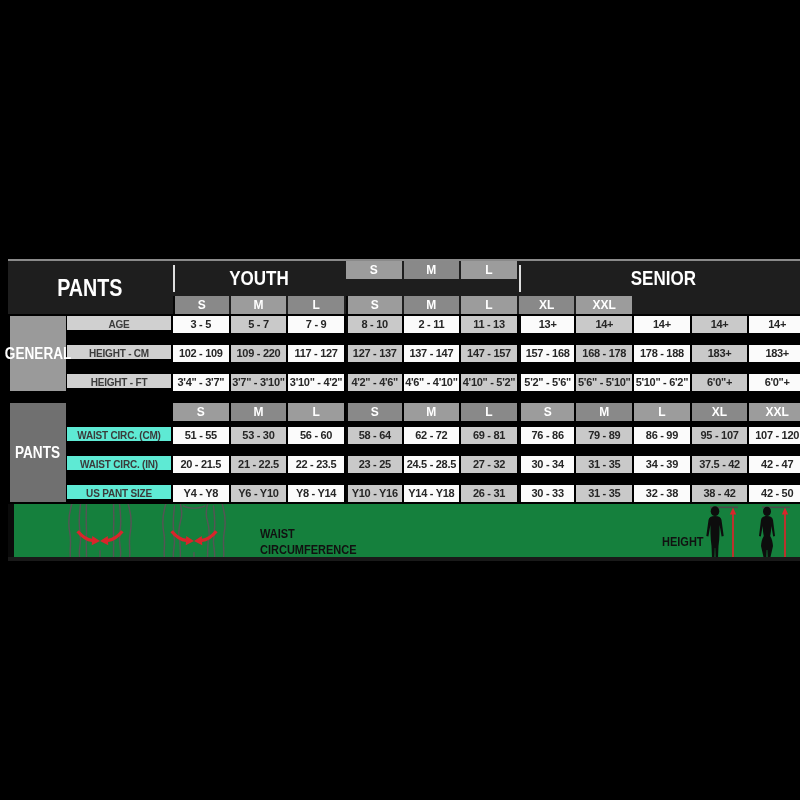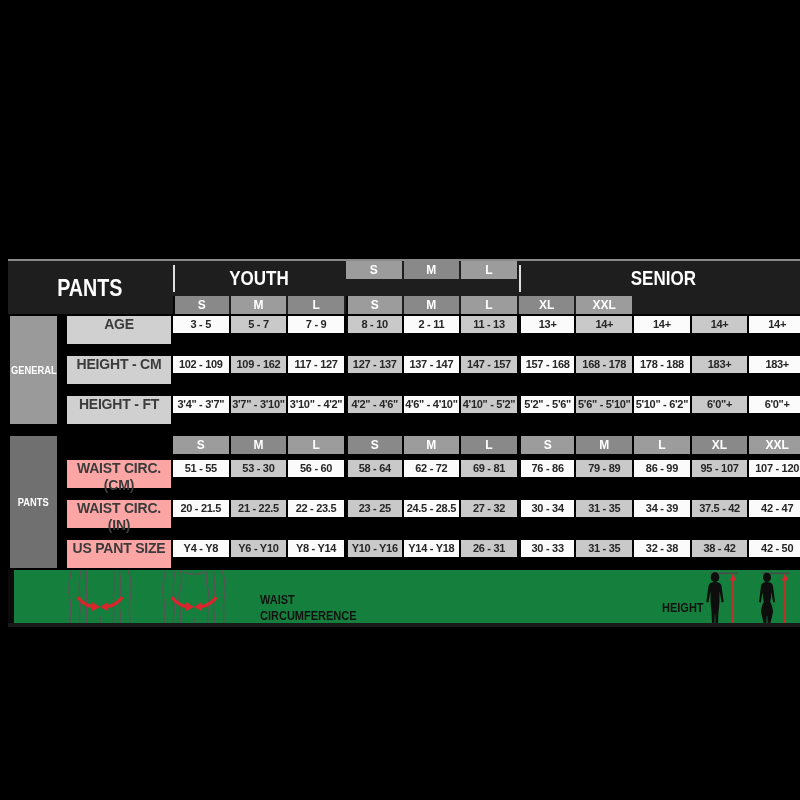--- a/index.html
+++ b/index.html
@@ -23,34 +23,34 @@
   .g-youth  { grid-column:3 / span 3; }
   .g-junior { grid-column:6 / span 3; }
   .g-senior { grid-column:9 / span 5; }
   .szl, .szd { height:18px; line-height:18px; text-align:center; color:#fff;
                font-weight:bold; font-size:12px; }
   .szl { background:#9c9c9c; } .szd { background:#898989; }
 
   
   .section { position:relative; margin-top:2px; padding:0 3px 0 59px; }
   .section.pants { margin-top:6px; }
-  .vlabel { position:absolute; left:2px; top:0; bottom:0; width:47px;
+  .vlabel { position:absolute; left:2px; top:0; bottom:0; width:56px;
             display:flex; align-items:center; justify-content:center;
-            color:#fff; font-weight:bold; font-size:11px; }
+            color:#fff; font-weight:bold; font-size:16px; }
   .vlabel span { transform:scaleX(0.85); }
   .general .vlabel { background:#9a9a9a; }
   .pants   .vlabel { background:#707070; }
   .rowgrid { display:grid; grid-template-columns:104px repeat(11,1fr);
              column-gap:2px; margin-top:12px; }
   .rowgrid:first-child { margin-top:0; }
   .rowgrid.szrow { margin-bottom:6px; }
   .spacer { background:transparent; }
-  .rlabel { height:28px; line-height:17px; text-align:center; font-weight:bold;
-            font-size:14px; color:#3b3b3b; background:#d0d0d0; letter-spacing:-0.2px; }
-  .pants .rlabel { background:#fca5a5; }
+  .rlabel { height:14px; line-height:17px; text-align:center; font-weight:bold;
+            font-size:10px; color:#3b3b3b; background:#d0d0d0; letter-spacing:-0.2px; }
+  .pants .rlabel { background:#5eead4; }
   .cell { height:17px; line-height:17px; text-align:center; font-weight:bold;
           font-size:11px; color:#262626; background:#fbfbfb; letter-spacing:-0.3px; }
   .cell.alt { background:#c9c9c9; }
   .gs { border-left:2px solid #060606; }
 
   
   .legend { margin-top:2px; height:53px; background:#15803d; position:relative;
             border-left:6px solid #0a0a0a; border-right:5px solid #0a0a0a; overflow:hidden; }
   .legend-bottom { height:4px; background:#191919; }
   .torso { position:absolute; top:0; }
@@ -112,21 +112,21 @@
             <div class="cell alt">11 - 13</div>
             <div class="cell gs">13+</div>
             <div class="cell alt">14+</div>
             <div class="cell">14+</div>
             <div class="cell alt">14+</div>
             <div class="cell">14+</div>
           </div>
           <div class="rowgrid">
             <div class="rlabel">HEIGHT - CM</div>
             <div class="cell">102 - 109</div>
-            <div class="cell alt">109 - 162</div>
+            <div class="cell alt">109 - 220</div>
             <div class="cell">117 - 127</div>
             <div class="cell alt gs">127 - 137</div>
             <div class="cell">137 - 147</div>
             <div class="cell alt">147 - 157</div>
             <div class="cell gs">157 - 168</div>
             <div class="cell alt">168 - 178</div>
             <div class="cell">178 - 188</div>
             <div class="cell alt">183+</div>
             <div class="cell">183+</div>
           </div>

